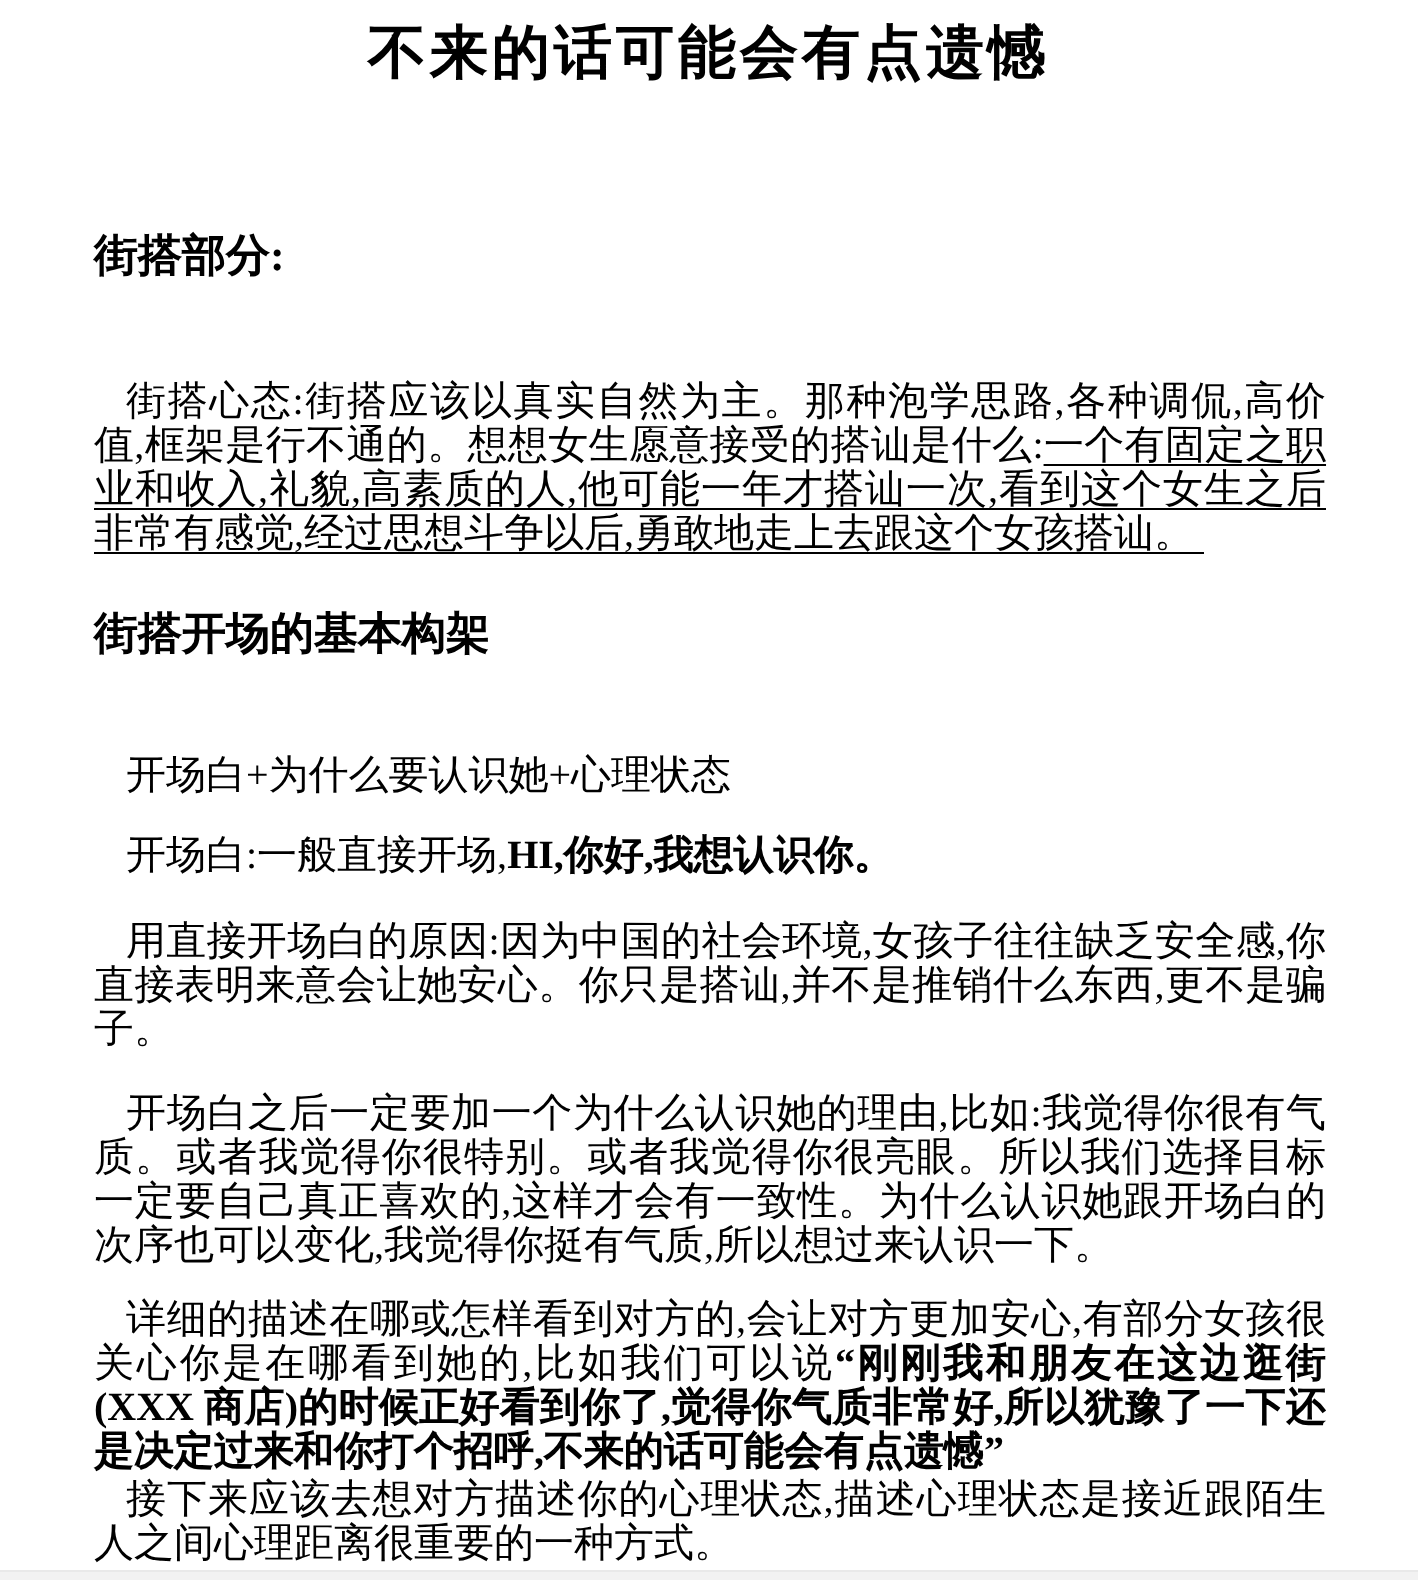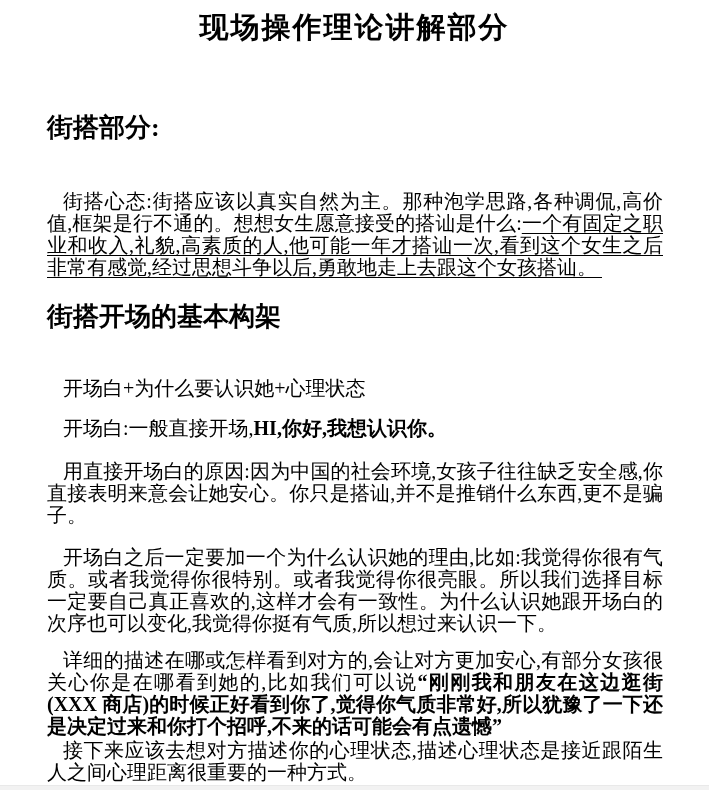--- a/index.html
+++ b/index.html
@@ -27,21 +27,21 @@
     margin: 0;
     text-align: center;
     font-size: 29px;
     font-weight: bold;
     line-height: 34px;
     letter-spacing: 2px;
     white-space: nowrap;
   }
   .section-heading {
     margin: 0 46px 0 47px;
-    font-size: 26px;
+    font-size: 22px;
     font-weight: bold;
     line-height: 28px;
   }
   .heading-jieda   { margin-top: 70px; }
   .heading-kaichang{ margin-top: 25px; }
   .para {
     margin: 0 46px 0 47px;
     font-size: 20px;
     line-height: 22px;
     text-indent: 16px;
@@ -71,21 +71,21 @@
     background: #f2f2f2;
     border-top: 1px solid #e9e9e9;
     box-sizing: border-box;
   }
 </style>
 </head>
 <body>
 
 <div class="page">
 
-  <h1 class="doc-title">现场操作理论讲解部分</h1>
+  <h1 class="doc-title">不来的话可能会有点遗憾</h1>
 
   <h2 class="section-heading heading-jieda">街搭部分:</h2>
 
   <p class="para para-mindset"><span>街搭心态:街搭应该以真实自然为主。那种泡学思路,各种调侃,高价值,框架是行不通的。想想女生愿意接受的搭讪是什么:</span><span class="run-underline">一个有固定之职业和收入,礼貌,高素质的人,他可能一年才搭讪一次,看到这个女生之后非常有感觉,经过思想斗争以后,勇敢地走上去跟这个女孩搭讪。&nbsp;</span></p>
 
   <h2 class="section-heading heading-kaichang">街搭开场的基本构架</h2>
 
   <p class="para para-frame">开场白+为什么要认识她+心理状态</p>
 
   <p class="para para-opener"><span>开场白:一般直接开场,</span><span class="run-bold">HI,你好,我想认识你。</span></p>

